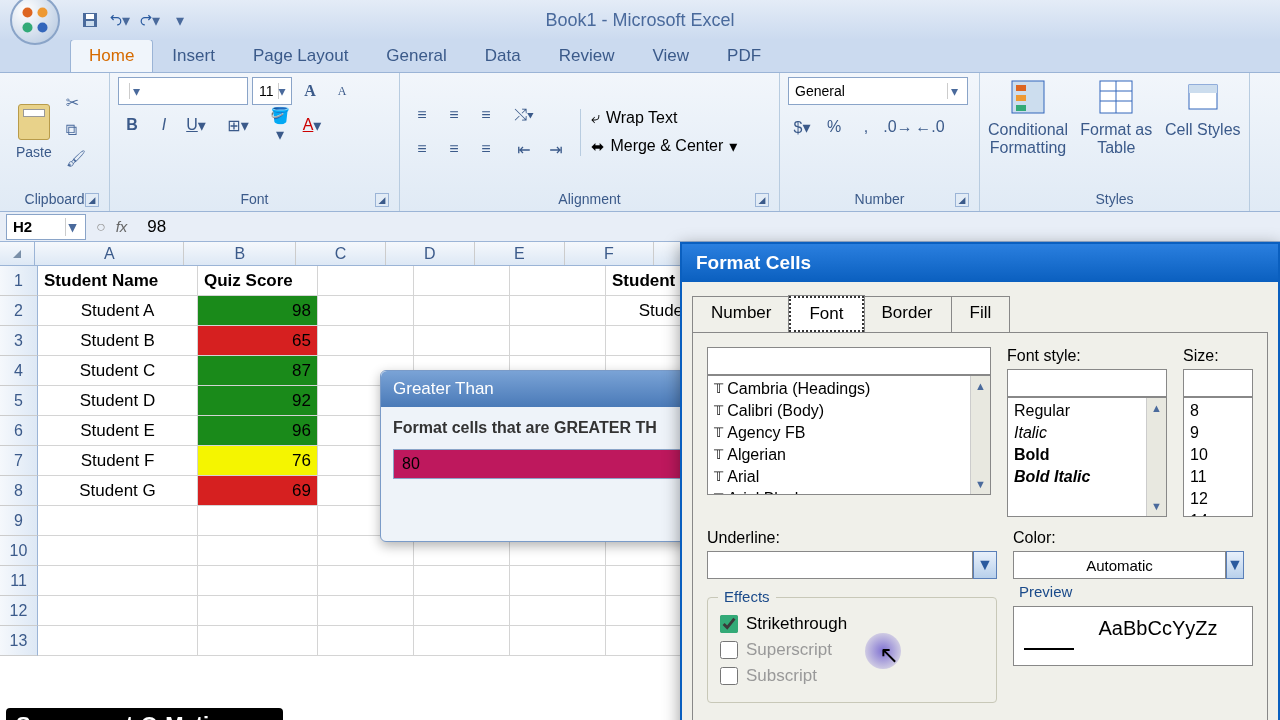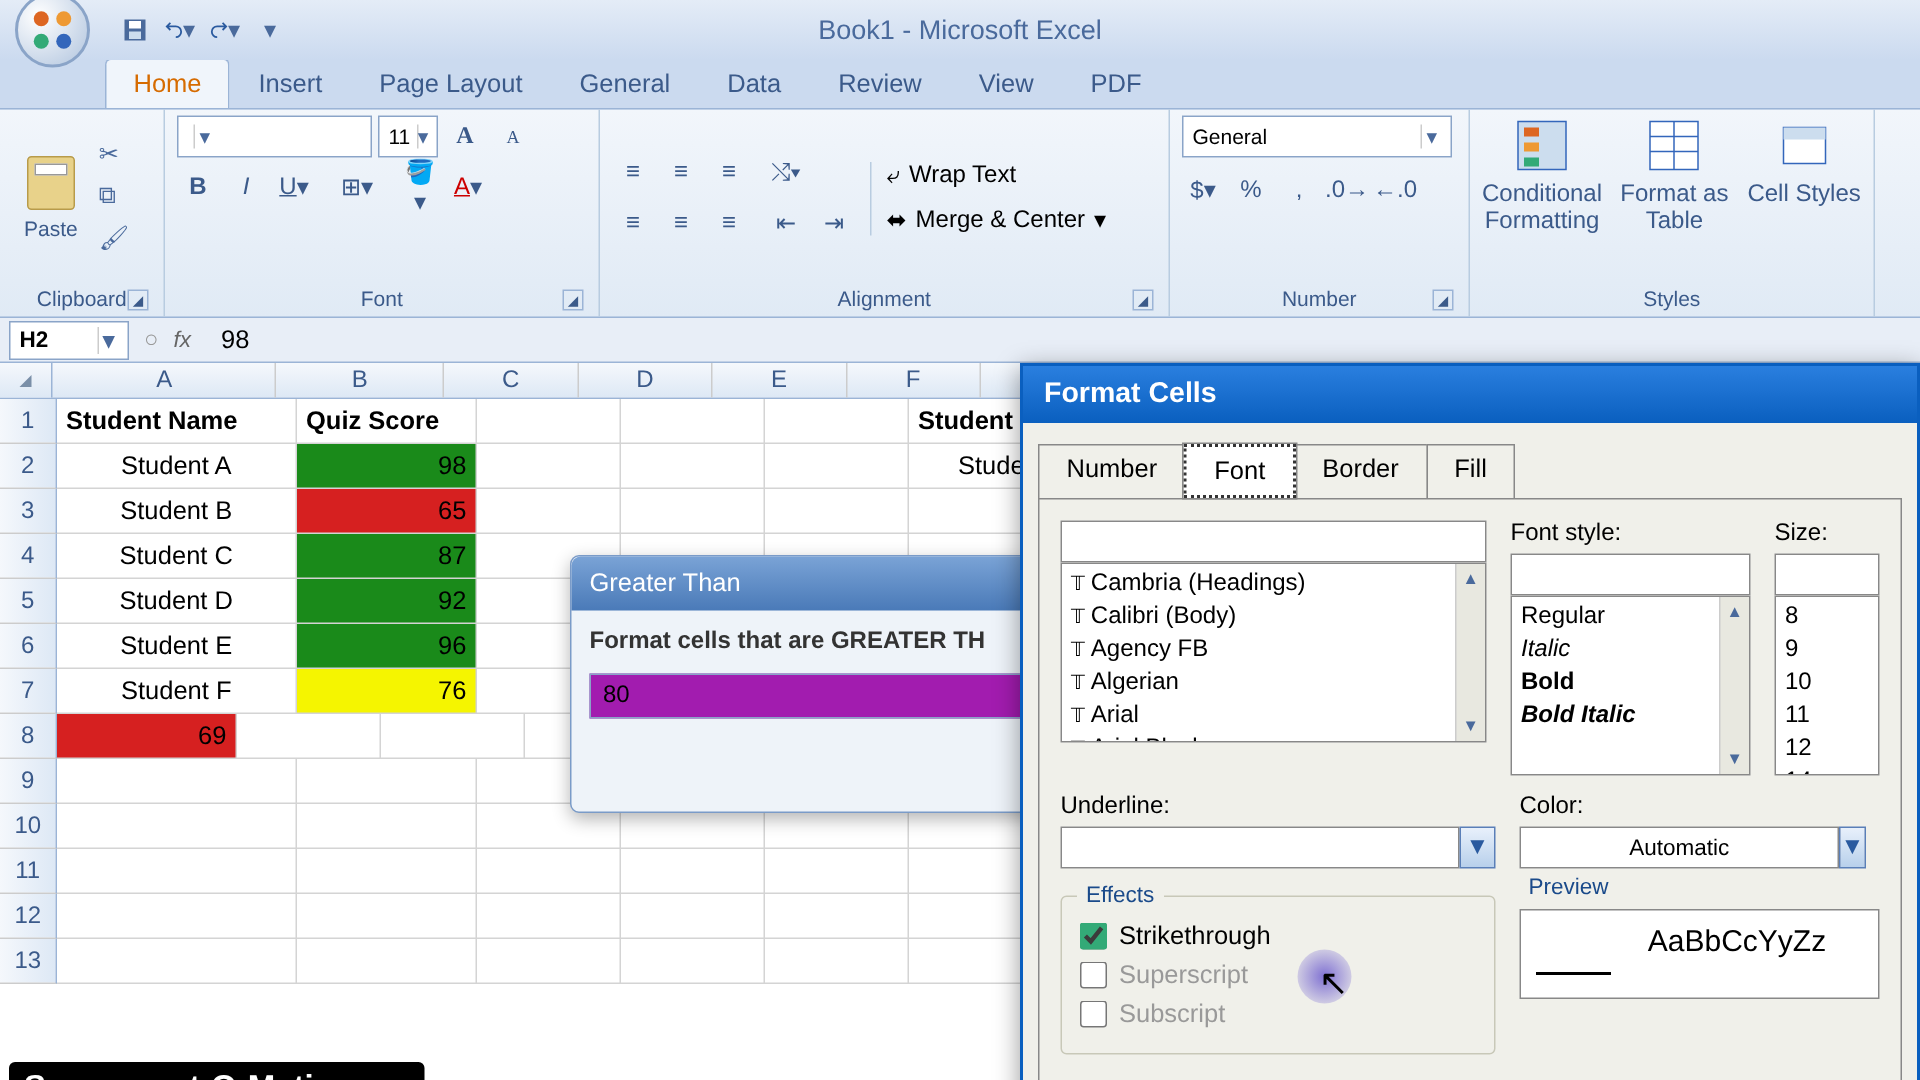--- a/index.html
+++ b/index.html
@@ -79,21 +79,21 @@
 .cell.hdr{font-weight:bold;}
 .cell.green{background:#1a8a1a;color:#000;}
 .cell.red{background:#d62020;color:#000;}
 .cell.yellow{background:#f5f500;color:#000;}
 
 
 .gt-dialog{position:absolute;left:380px;top:128px;width:348px;background:#eef3f9;border:1px solid #7a9bc8;border-radius:6px;box-shadow:0 4px 12px rgba(0,0,0,.3);z-index:20;}
 .gt-title{background:linear-gradient(#7aa3d6,#4a7ab8);color:#fff;padding:8px 12px;font-size:17px;border-radius:6px 6px 0 0;}
 .gt-body{padding:12px;}
 .gt-label{font-size:16px;font-weight:bold;color:#333;margin-bottom:12px;}
-.gt-input{width:100%;height:30px;border:1px solid #8aa4c8;background:#a21caf;padding:0 8px;font-size:16px;}
+.gt-input{width:100%;height:30px;border:1px solid #8aa4c8;background:#be185d;padding:0 8px;font-size:16px;}
 
 
 .fc-dialog{position:absolute;left:680px;top:0px;width:600px;height:508px;background:#f0f0ea;border:2px solid #0a5fbf;z-index:30;box-shadow:0 4px 16px rgba(0,0,0,.4);}
 .fc-titlebar{background:linear-gradient(#2a7fdf,#0a5fbf);color:#fff;padding:8px 14px;font-size:19px;font-weight:bold;}
 .fc-tabs{display:flex;padding:14px 10px 0;gap:0;}
 .fc-tab{padding:6px 18px;border:1px solid #888;background:#f0f0ea;font-size:17px;border-bottom:none;margin-right:-1px;}
 .fc-tab.active{background:#fff;border:2px dotted #333;outline:1px solid #888;position:relative;z-index:2;}
 .fc-content{border:1px solid #888;margin:0 10px 10px;padding:14px;background:#f0f0ea;height:420px;position:relative;}
 .fc-row{display:flex;gap:16px;}
 .fc-col{display:flex;flex-direction:column;}
@@ -395,20 +395,21 @@
         <div class="row-h">7</div>
         <div class="cell wide center">Student F</div>
         <div class="cell right yellow" style="width:120px">76</div>
         <div class="cell"></div>
         <div class="cell"></div>
         <div class="cell"></div>
         <div class="cell" style="width:140px"></div>
       </div>
       <div class="row">
         <div class="row-h">8</div>
+        <div class="cell wide center">Student G</div>
         <div class="cell right red" style="width:120px">69</div>
         <div class="cell"></div>
         <div class="cell"></div>
         <div class="cell"></div>
         <div class="cell" style="width:140px"></div>
       </div>
       <div class="row">
         <div class="row-h">9</div>
         <div class="cell wide"></div>
         <div class="cell" style="width:120px"></div>

